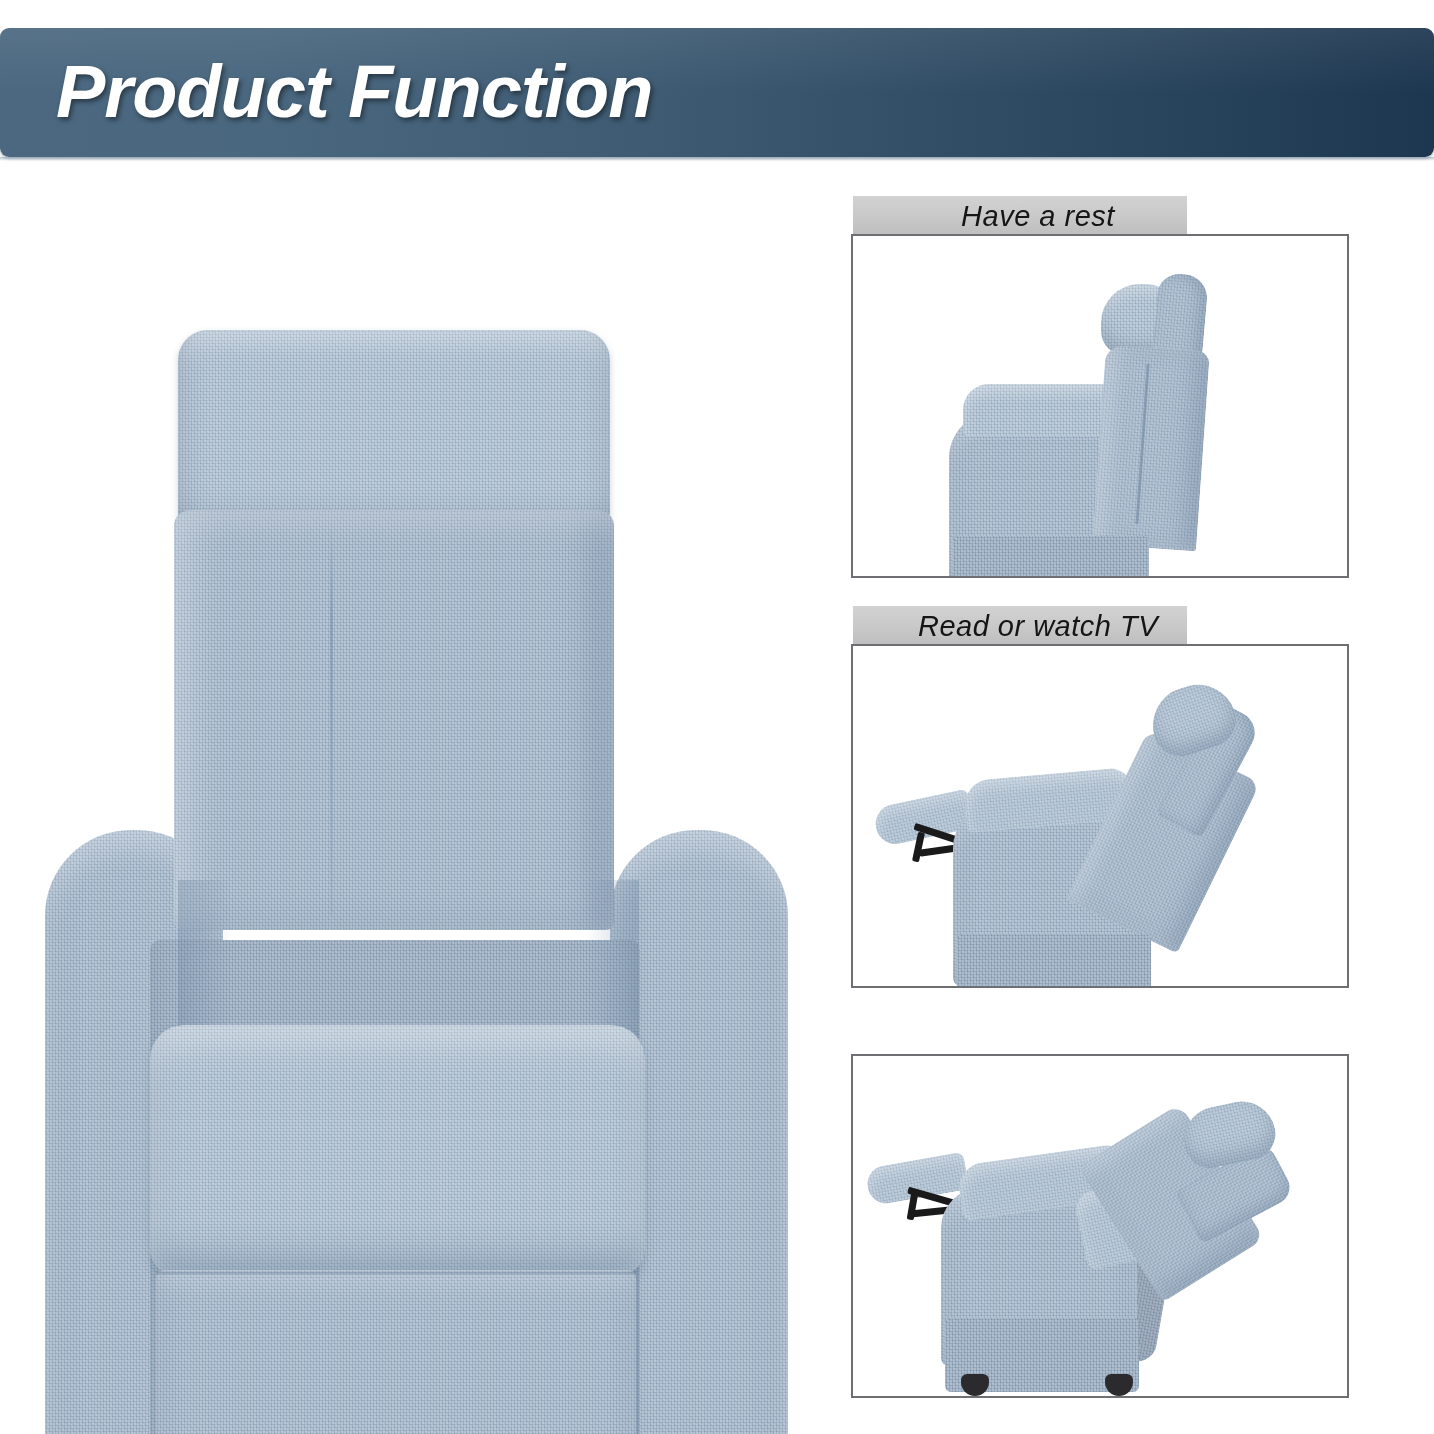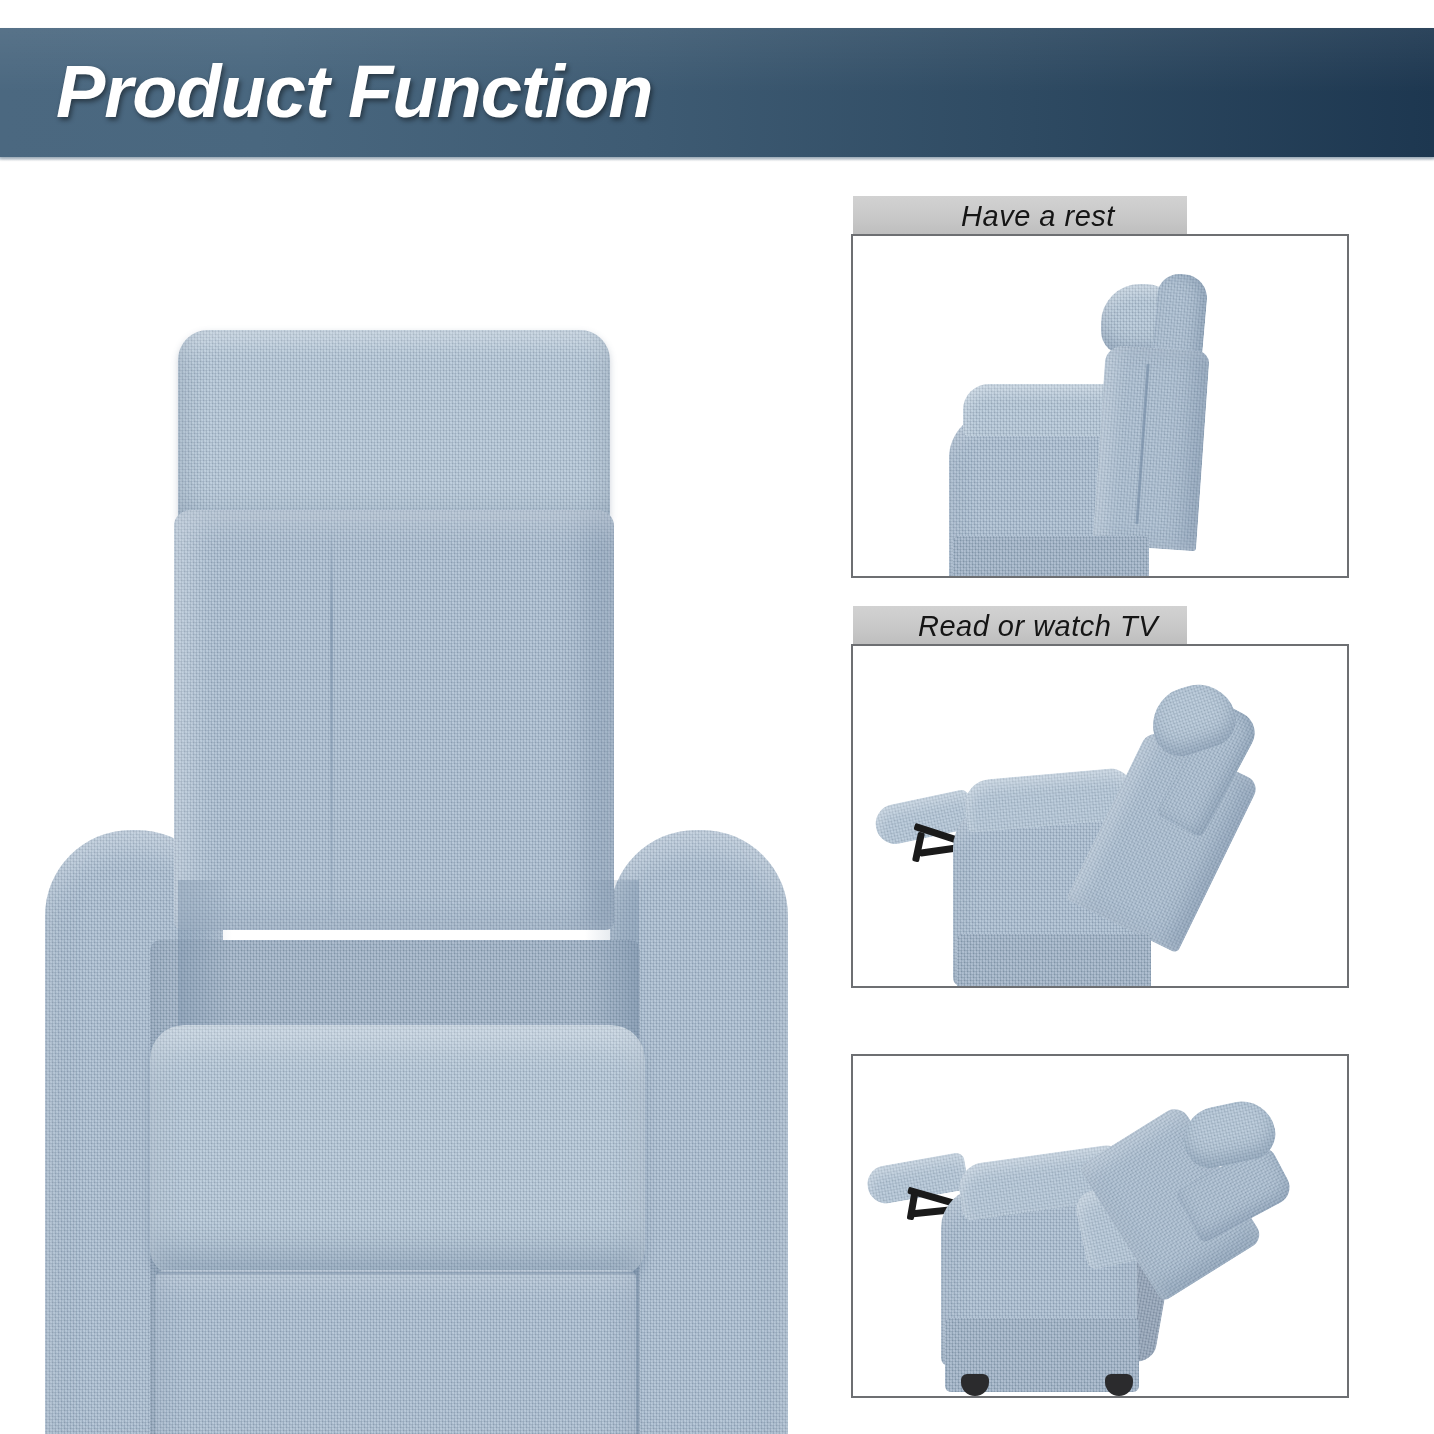--- a/index.html
+++ b/index.html
@@ -2,21 +2,21 @@
 <html><head>
 <meta charset="utf-8">
 <style>
   html,body{margin:0;padding:0;background:#ffffff;}
   body{width:1434px;height:1434px;position:relative;overflow:hidden;
        font-family:"Liberation Sans","DejaVu Sans",sans-serif;}
 
   
   .banner{position:absolute;left:0;top:28px;width:1434px;height:129px;
           background:linear-gradient(90deg,#4b6880 0%,#49677f 18%,#3e5b73 45%,#2e4a62 72%,#1d3750 100%);
-          box-shadow:0 2px 3px rgba(0,0,0,.25);}
+          box-shadow:0 2px 3px rgba(0,0,0,.25);border-radius:9px;}
   .banner-sheen{position:absolute;left:0;top:0;width:100%;height:50%;
           background:linear-gradient(180deg,rgba(255,255,255,.07),rgba(255,255,255,0));
           pointer-events:none;}
   .banner-underline{position:absolute;left:0;bottom:-4px;width:100%;height:4px;
           background:linear-gradient(180deg,rgba(120,150,175,.55),rgba(255,255,255,0));}
   .banner-title{position:absolute;left:56px;top:50%;transform:translateY(-52%);
           color:#ffffff;font-size:74px;font-weight:700;font-style:italic;
           letter-spacing:-1px;white-space:nowrap;
           text-shadow:2px 3px 5px rgba(0,0,0,.45);}
 

